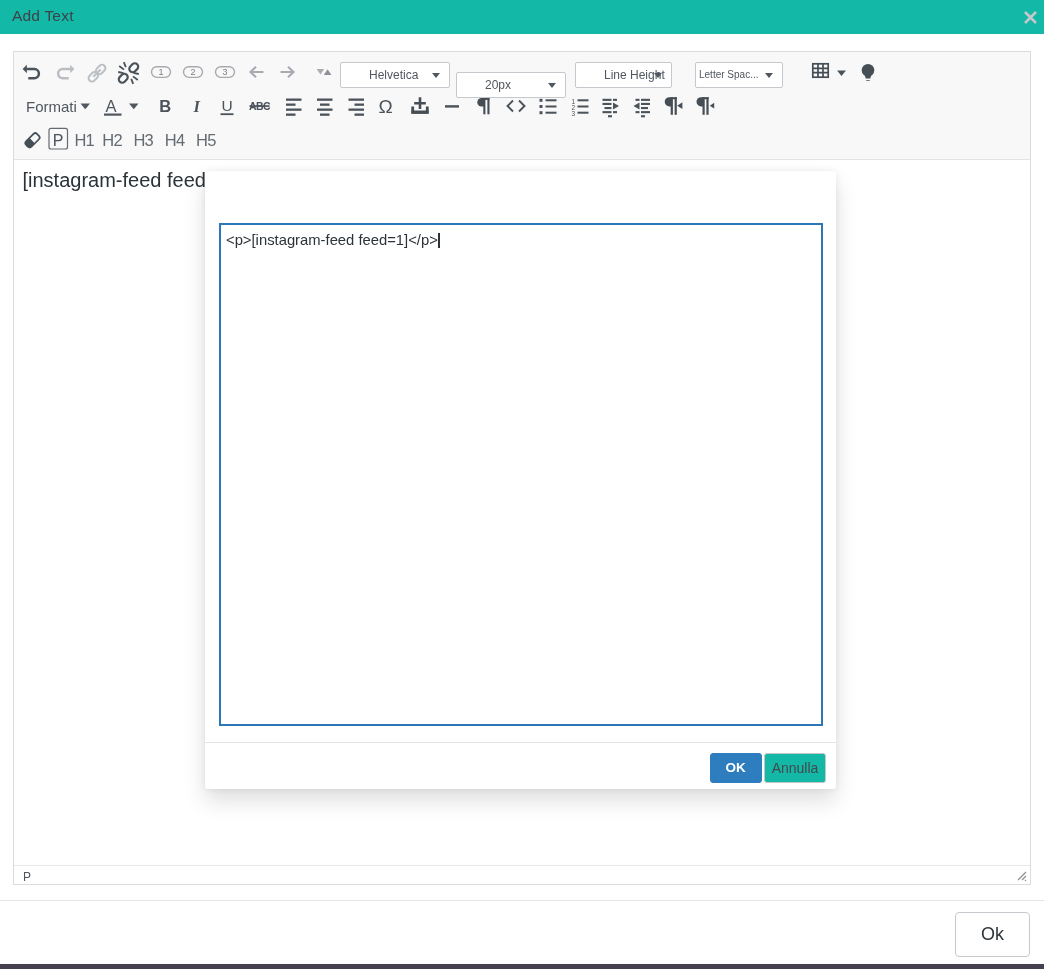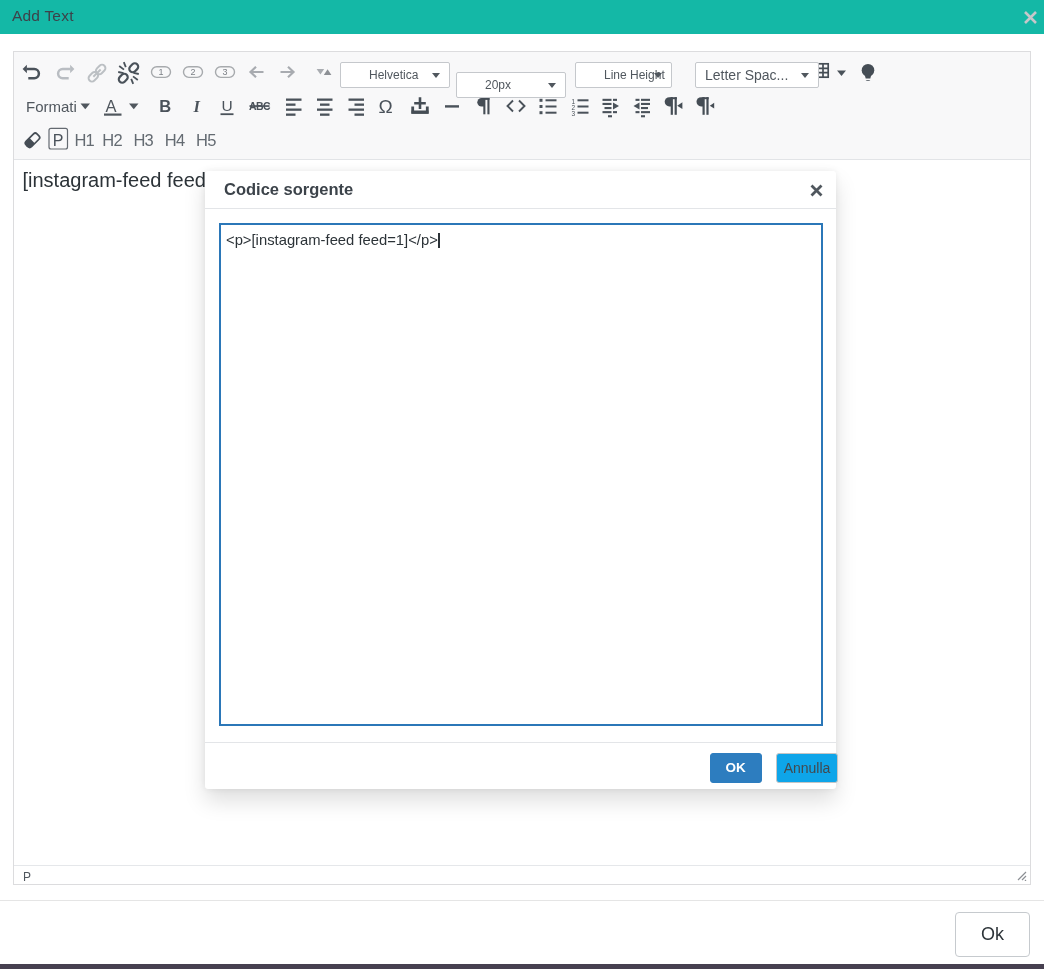--- a/index.html
+++ b/index.html
@@ -40,22 +40,22 @@
   .mbody { position:absolute; left:14px; top:52px; width:603.5px; height:503px;
     border:2px solid #2b77b8; background:#fff;text-align:center; }
   .mbody .code { position:absolute; left:5px; top:7px; font-size:14.8px; color:#2c3338; white-space:pre; }
   .code .ic { display:inline-block; width:1.5px; height:15px; background:#2c3338; vertical-align:-2.5px; margin-left:0.5px; }
   .mfoot { position:absolute; left:0; top:571px; width:631px; height:47px;
     border-top:1px solid #e3e5e8; }
   .btn { position:absolute; top:9.5px; height:30px; border-radius:3px; font-size:14px;
     font-family:"Liberation Sans",sans-serif; text-align:center; }
   .btn.ok { left:504.5px; width:52px; background:#2d7dbf; border:1px solid #2d7dbf;
     color:#fff; line-height:28px; font-weight:bold; font-size:13.5px; }
-  .btn.ann { left:559px; width:62px; background:#0ea5e9; border:1px solid #c5c5c5;
-    color:#43494e; line-height:28px;margin-left:12px; }
+  .btn.ann { left:559px; width:62px; background:#14b8a6; border:1px solid #c5c5c5;
+    color:#43494e; line-height:28px; }
 </style>
 </head>
 <body>
 
 <div class="abs topbar">
   <span class="ttl">Add Text</span>
   <svg class="abs" style="left:1023px;top:10px" width="15" height="15" viewBox="0 0 15 15">
     <path d="M2 2 L13 13 M13 2 L2 13" stroke="#c6c7ca" stroke-width="2.6"></path>
   </svg>
 </div>
@@ -236,46 +236,40 @@
         <text x="60.5" y="94.3">H1</text>
         <text x="88.3" y="94.3">H2</text>
         <text x="119.5" y="94.3">H3</text>
         <text x="150.8" y="94.3">H4</text>
         <text x="182.1" y="94.3">H5</text>
       </g>
     </svg>
     <div class="sel" style="left:326px;top:10px;width:110px">Helvetica<span class="car"></span></div>
     <div class="sel" style="left:442px;top:20px;width:110px">20px<span class="car"></span></div>
     <div class="sel" style="left:561px;top:10px;width:97px">Line Height<span class="car"></span></div>
-    <div class="sel" style="left:681px;top:10px;width:124px;font-size:14px;padding-left:9px">Letter Spac...<span class="car"></span></div>
+    <div class="sel" style="left:681px;top:10px;width:88px;font-size:10px;padding-left:3px">Letter Spac...<span class="car"></span></div>
   </div>
 
   <div class="content">[instagram-feed feed=1]</div>
 
   <div class="statusbar">
     <span class="p" style="top:4px;left:9px">P</span>
     <svg style="position:absolute;right:3px;bottom:3px" width="10" height="10" viewBox="0 0 10 10">
       <g stroke="#8c8f94" stroke-width="1.2">
         <path d="M9 1 L1 9 M9 5 L5 9 M9 9 L8 10"></path>
       </g>
     </svg>
   </div>
 </div>
 
 <div class="abs footline"></div>
 <div class="abs okbtn">Ok</div>
 <div class="abs bottombar"></div>
 
 <div class="abs modal">
-  <div class="mhead">
-    <span class="t">Codice sorgente</span>
-    <svg style="position:absolute;right:13px;top:13px" width="13" height="13" viewBox="0 0 13 13">
-      <path d="M1.5 1.5 L11.5 11.5 M11.5 1.5 L1.5 11.5" stroke="#50575e" stroke-width="2.8"></path>
-    </svg>
-  </div>
   <div class="mbody">
     <span class="code">&lt;p&gt;[instagram-feed feed=1]&lt;/p&gt;<i class="ic"></i></span>
   </div>
   <div class="mfoot">
     <div class="btn ok">OK</div>
     <div class="btn ann">Annulla</div>
   </div>
 </div>
 
 </body></html>

